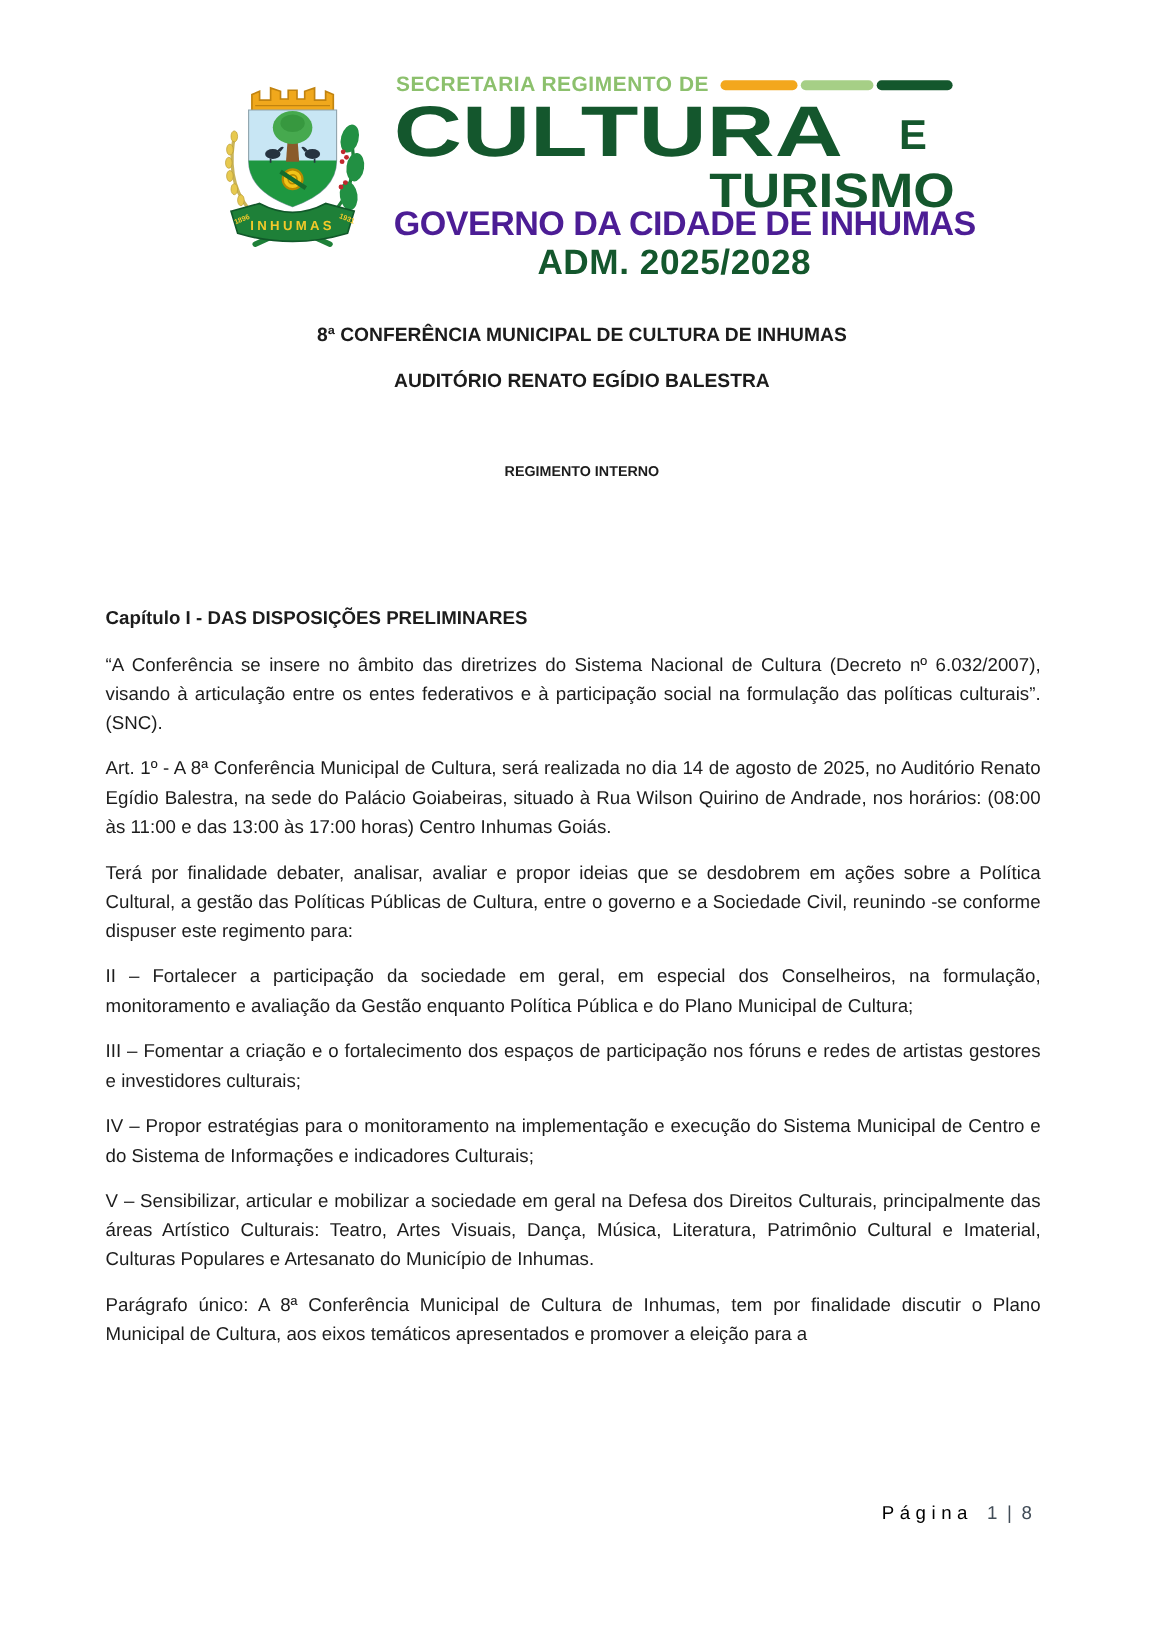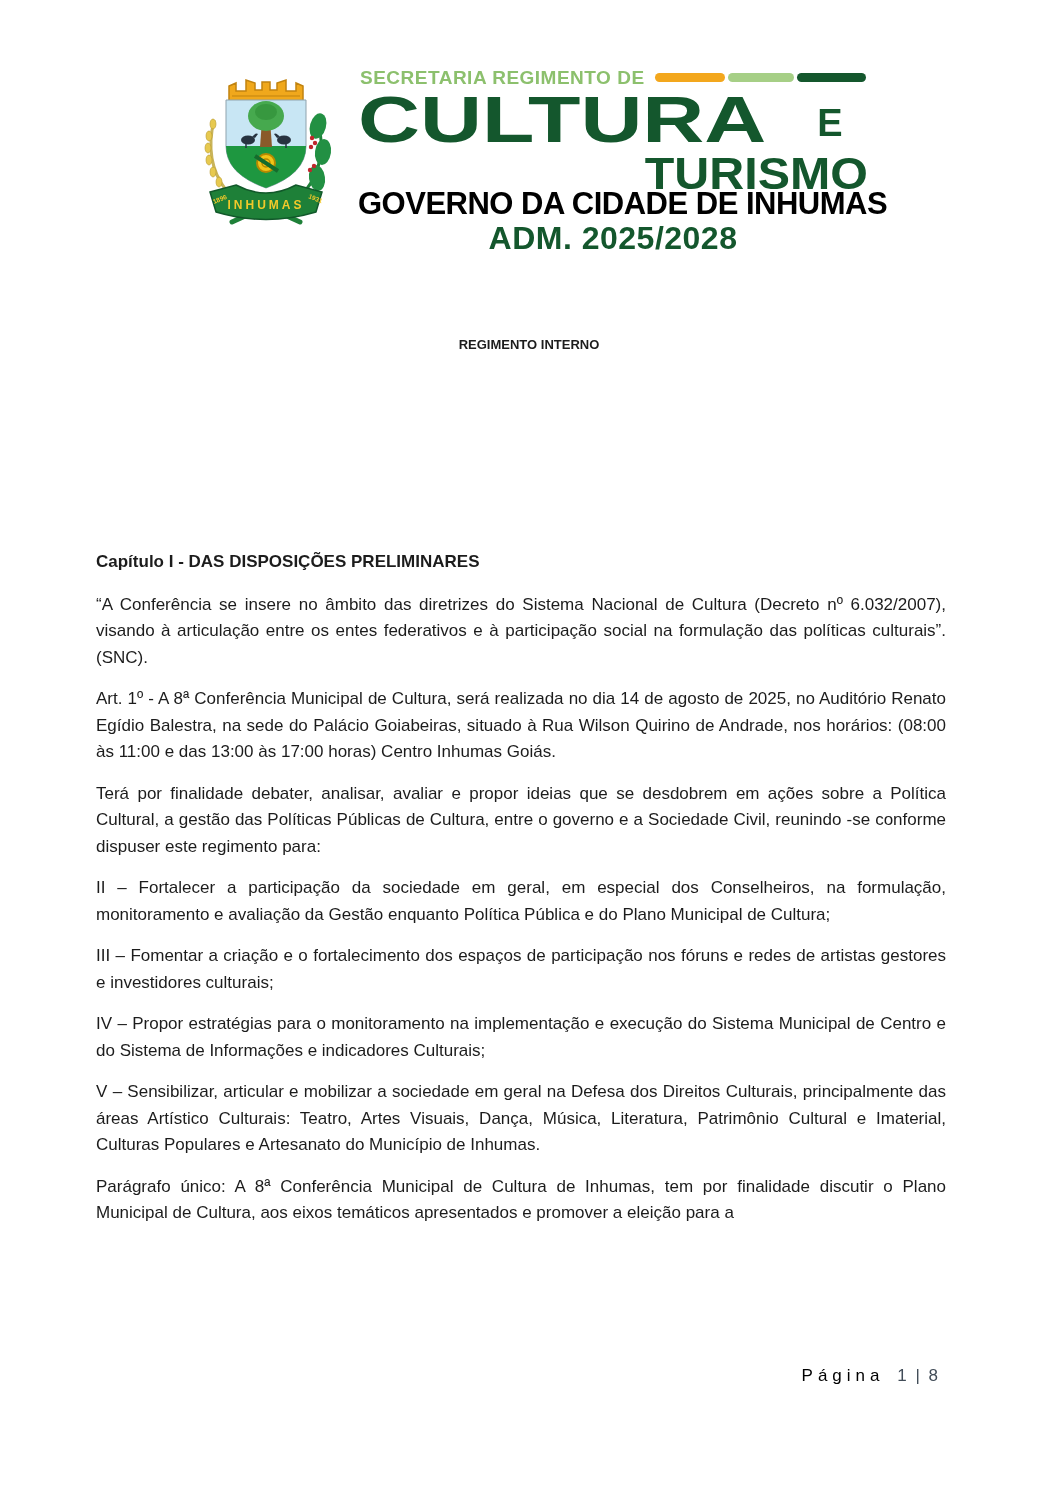--- a/index.html
+++ b/index.html
@@ -26,21 +26,21 @@
   .dash.lg { width:66px; background:#a6cf86; }
   .dash.dg { flex:1;     background:#14572d; }
 
   .lt-cultura { position:absolute; left:0; top:23px; display:flex; align-items:flex-start; line-height:1; }
   .lt-cultura .big { font-size:65px; font-weight:bold; color:#14572d; transform:scaleX(1.32); transform-origin:left top; white-space:nowrap; }
   .lt-cultura .e   { font-size:38px; font-weight:bold; color:#14572d; margin-left:150px; margin-top:17px; }
 
   .lt-turismo { position:absolute; right:0; top:88px; font-size:44px; font-weight:bold; color:#14572d;
                 line-height:1; transform:scaleX(1.1); transform-origin:right top; white-space:nowrap; }
   .lt-governo { position:absolute; left:0; top:124px; width:510px; text-align:center; font-size:31px;
-                font-weight:bold; color:#000000; line-height:1; white-space:nowrap; letter-spacing:-.5px; }
+                font-weight:bold; color:#4c1d95; line-height:1; white-space:nowrap; letter-spacing:-.5px; }
   .lt-adm { position:absolute; left:0; top:158px; width:510px; text-align:center; font-size:32px;
             font-weight:bold; color:#14572d; line-height:1; letter-spacing:.5px; }
 
   
   .title-block { position:absolute; left:96px; top:294px; width:866px; text-align:center; }
   .title-block .tline { margin:0; font-size:17.5px; font-weight:bold; line-height:21px; height:42px; }
   .title-block .regimento { margin-top:40px; font-size:13px; font-weight:bold; line-height:21px; }
 
   
   .doc-body { position:absolute; left:96px; top:549px; width:866px; }
@@ -130,20 +130,22 @@
       <span class="big">CULTURA</span>
       <span class="e">E</span>
     </div>
     <div class="lt-turismo">TURISMO</div>
     <div class="lt-governo">GOVERNO DA CIDADE DE INHUMAS</div>
     <div class="lt-adm">ADM. 2025/2028</div>
   </div>
 </div>
 
 <div class="title-block">
+  <p class="tline">8ª CONFERÊNCIA MUNICIPAL DE CULTURA DE INHUMAS</p>
+  <p class="tline">AUDITÓRIO RENATO EGÍDIO BALESTRA</p>
   <p class="regimento">REGIMENTO INTERNO</p>
 </div>
 
 <div class="doc-body">
   <p class="doc-heading">Capítulo I - DAS DISPOSIÇÕES PRELIMINARES</p>
   <p class="para">“A Conferência se insere no âmbito das diretrizes do Sistema Nacional de Cultura (Decreto nº 6.032/2007), visando à articulação entre os entes federativos e à participação social na formulação das políticas culturais”. (SNC).</p>
   <p class="para">Art. 1º - A 8ª Conferência Municipal de Cultura, será realizada no dia 14 de agosto de 2025, no Auditório Renato Egídio Balestra, na sede do Palácio Goiabeiras, situado à Rua Wilson Quirino de Andrade, nos horários: (08:00 às 11:00 e das 13:00 às 17:00 horas) Centro Inhumas Goiás.</p>
   <p class="para">Terá por finalidade debater, analisar, avaliar e propor ideias que se desdobrem em ações sobre a Política Cultural, a gestão das Políticas Públicas de Cultura, entre o governo e a Sociedade Civil, reunindo -se conforme dispuser este regimento para:</p>
   <p class="para">II – Fortalecer a participação da sociedade em geral, em especial dos Conselheiros, na formulação, monitoramento e avaliação da Gestão enquanto Política Pública e do Plano Municipal de Cultura;</p>
   <p class="para">III – Fomentar a criação e o fortalecimento dos espaços de participação nos fóruns e redes de artistas gestores e investidores culturais;</p>

